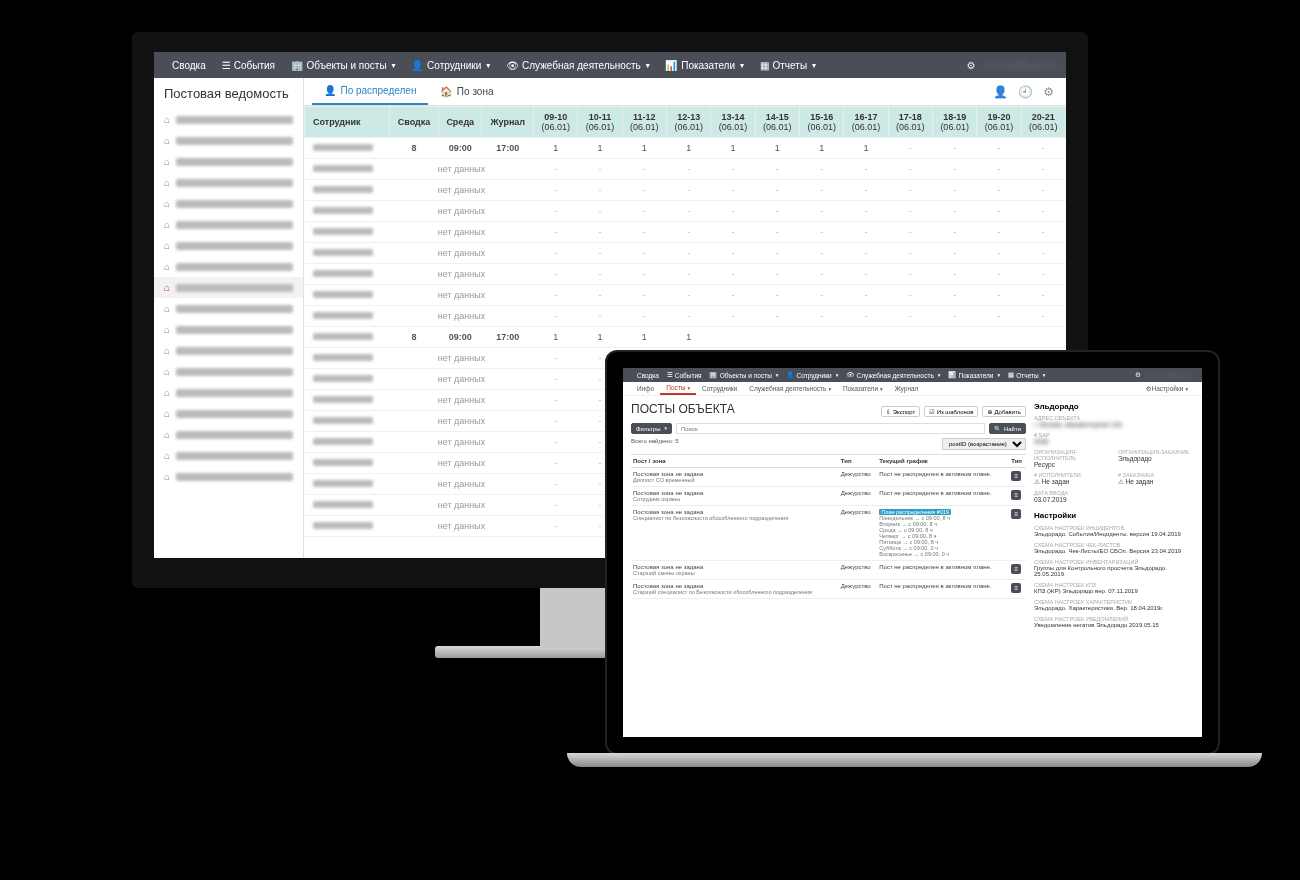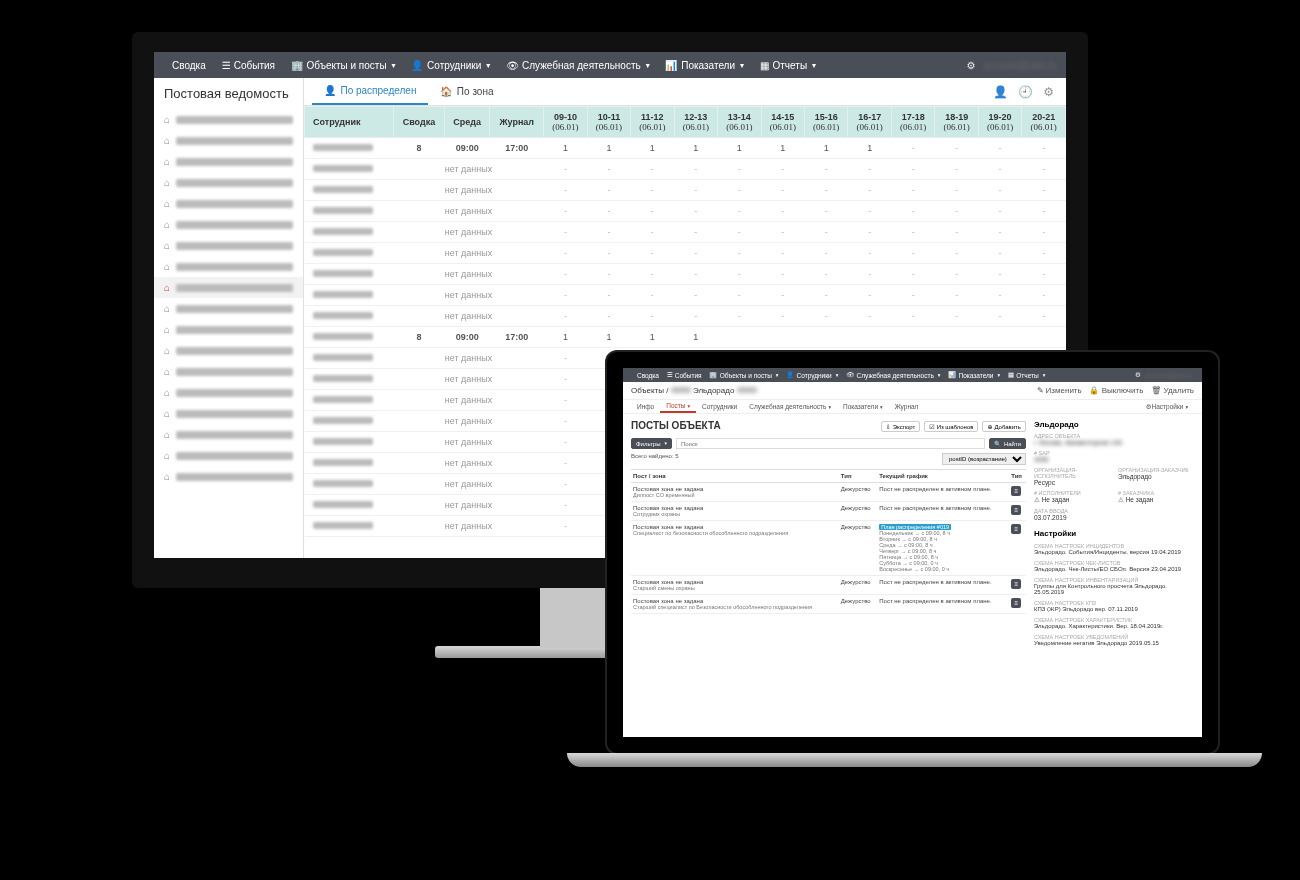--- a/index.html
+++ b/index.html
@@ -43,42 +43,42 @@
   .d-main { flex:1; }
   .d-tabs { display:flex; border-bottom:1px solid #e0e0e0; padding-left:8px; height:28px; align-items:stretch; }
   .d-tab { display:flex; align-items:center; gap:4px; padding:0 12px; color:#444; cursor:pointer; }
   .d-tab.active { color:#2a86c6; border-bottom:2px solid #2a86c6; }
   .d-toolbar { display:flex; justify-content:flex-end; align-items:center; gap:10px; height:28px; padding:0 12px; border-bottom:1px solid #eee; }
   .d-toolbar .ico { color:#888; cursor:pointer; font-size:12px; }
 
   .d-table-wrap { overflow:auto; }
   table.roster { border-collapse:collapse; width:100%; }
   table.roster th { background:#cde9e5; font-weight:700; padding:5px 4px; text-align:center; font-size:9px; color:#333; border:1px solid #e5efee;margin-left:26px; }
-  table.roster th .sub { font-weight:400; display:block;font-family:Liberation Serif, serif; }
+  table.roster th .sub { font-weight:400; display:block; }
   table.roster th:first-child { text-align:left; padding-left:8px; }
   table.roster td { padding:5px 4px; text-align:center; font-size:9px; border-bottom:1px solid #f0f0f0; color:#555; }
   table.roster td:first-child { text-align:left; padding-left:8px; }
   table.roster td .blurred { display:inline-block; width:60px; height:7px; background:#bbb; border-radius:2px; filter:blur(1.5px); }
   table.roster td.nd { color:#999; }
   table.roster td.dash { color:#bbb; }
 
   
   .l-crumb { display:flex; align-items:center; justify-content:space-between; padding:4px 8px; border-bottom:1px solid #eee; font-size:8px; color:#333; }
   .l-crumb .actions { display:flex; gap:8px; color:#555; }
   .l-crumb .actions span { display:flex; align-items:center; gap:2px; cursor:pointer; }
   .l-tabs { display:flex; align-items:center; padding:0 8px; border-bottom:1px solid #eee; height:14px; font-size:6.5px; }
   .l-tab { padding:0 6px; color:#555; cursor:pointer; height:100%; display:flex; align-items:center; }
   .l-tab.active { color:#c0392b; border-bottom:2px solid #c0392b; }
   .l-tab.caret::after { font-size:.8em; }
   .l-tabs .right { margin-left:auto; }
 
   .l-body { display:flex; gap:8px; padding:6px 8px; }
   .l-left { flex:1; }
   .l-right { width:160px; }
-  .l-panel-title { font-weight:700; font-size:10px; color:#333; }
+  .l-panel-title { font-weight:400; font-size:12px; color:#333; }
   .l-actions { display:flex; gap:4px; justify-content:flex-end; margin-top:-10px; }
   .l-btn { border:1px solid #ccc; background:#fff; padding:1px 4px; border-radius:2px; font-size:6px; display:flex; align-items:center; gap:2px; cursor:pointer; }
   .l-search-row { display:flex; gap:4px; margin:6px 0 4px; }
   .l-btn.dark { background:#4a4e57; color:#fff; border-color:#4a4e57; }
   .l-search { flex:1; border:1px solid #ddd; padding:1px 4px; font-size:6px; color:#888; }
   .l-meta { display:flex; justify-content:space-between; font-size:6px; color:#555; margin-bottom:4px; }
   .l-select { border:1px solid #ccc; font-size:6px; padding:1px 2px; }
 
   table.posts { width:100%; border-collapse:collapse; font-size:6px; }
   table.posts th { text-align:left; padding:3px 2px; border-top:1px solid #ddd; border-bottom:1px solid #ddd; font-weight:700; color:#333; }
@@ -548,33 +548,20 @@
       <span class="nav-item first">Сводка</span>
       <span class="nav-item">☰ <span>События</span></span>
       <span class="nav-item caret">🏢 <span>Объекты и посты</span></span>
       <span class="nav-item caret">👤 <span>Сотрудники</span></span>
       <span class="nav-item caret">👁 <span>Служебная деятельность</span></span>
       <span class="nav-item caret">📊 <span>Показатели</span></span>
       <span class="nav-item caret">▦ <span>Отчеты</span></span>
       <div class="topnav-right">
         <span class="gear-icon">⚙</span>
         <span class="blurred">account@site.ru</span>
-      </div>
-    </div>
-    <div class="l-crumb">
-      <div>
-        <span>Объекты</span> /
-        <span class="blurred" style="display:inline-block;width:20px;height:6px;background:#bbb;border-radius:2px;"></span>
-        <span>Эльдорадо</span>
-        <span class="blurred" style="display:inline-block;width:20px;height:6px;background:#bbb;border-radius:2px;"></span>
-      </div>
-      <div class="actions">
-        <span>✎ <span>Изменить</span></span>
-        <span>🔒 <span>Выключить</span></span>
-        <span>🗑 <span>Удалить</span></span>
       </div>
     </div>
     <div class="l-tabs">
       <div class="l-tab">Инфо</div>
       <div class="l-tab active caret">Посты</div>
       <div class="l-tab">Сотрудники</div>
       <div class="l-tab caret">Служебная деятельность</div>
       <div class="l-tab caret">Показатели</div>
       <div class="l-tab">Журнал</div>
       <div class="l-tab right caret">⚙ <span>Настройки</span></div>

